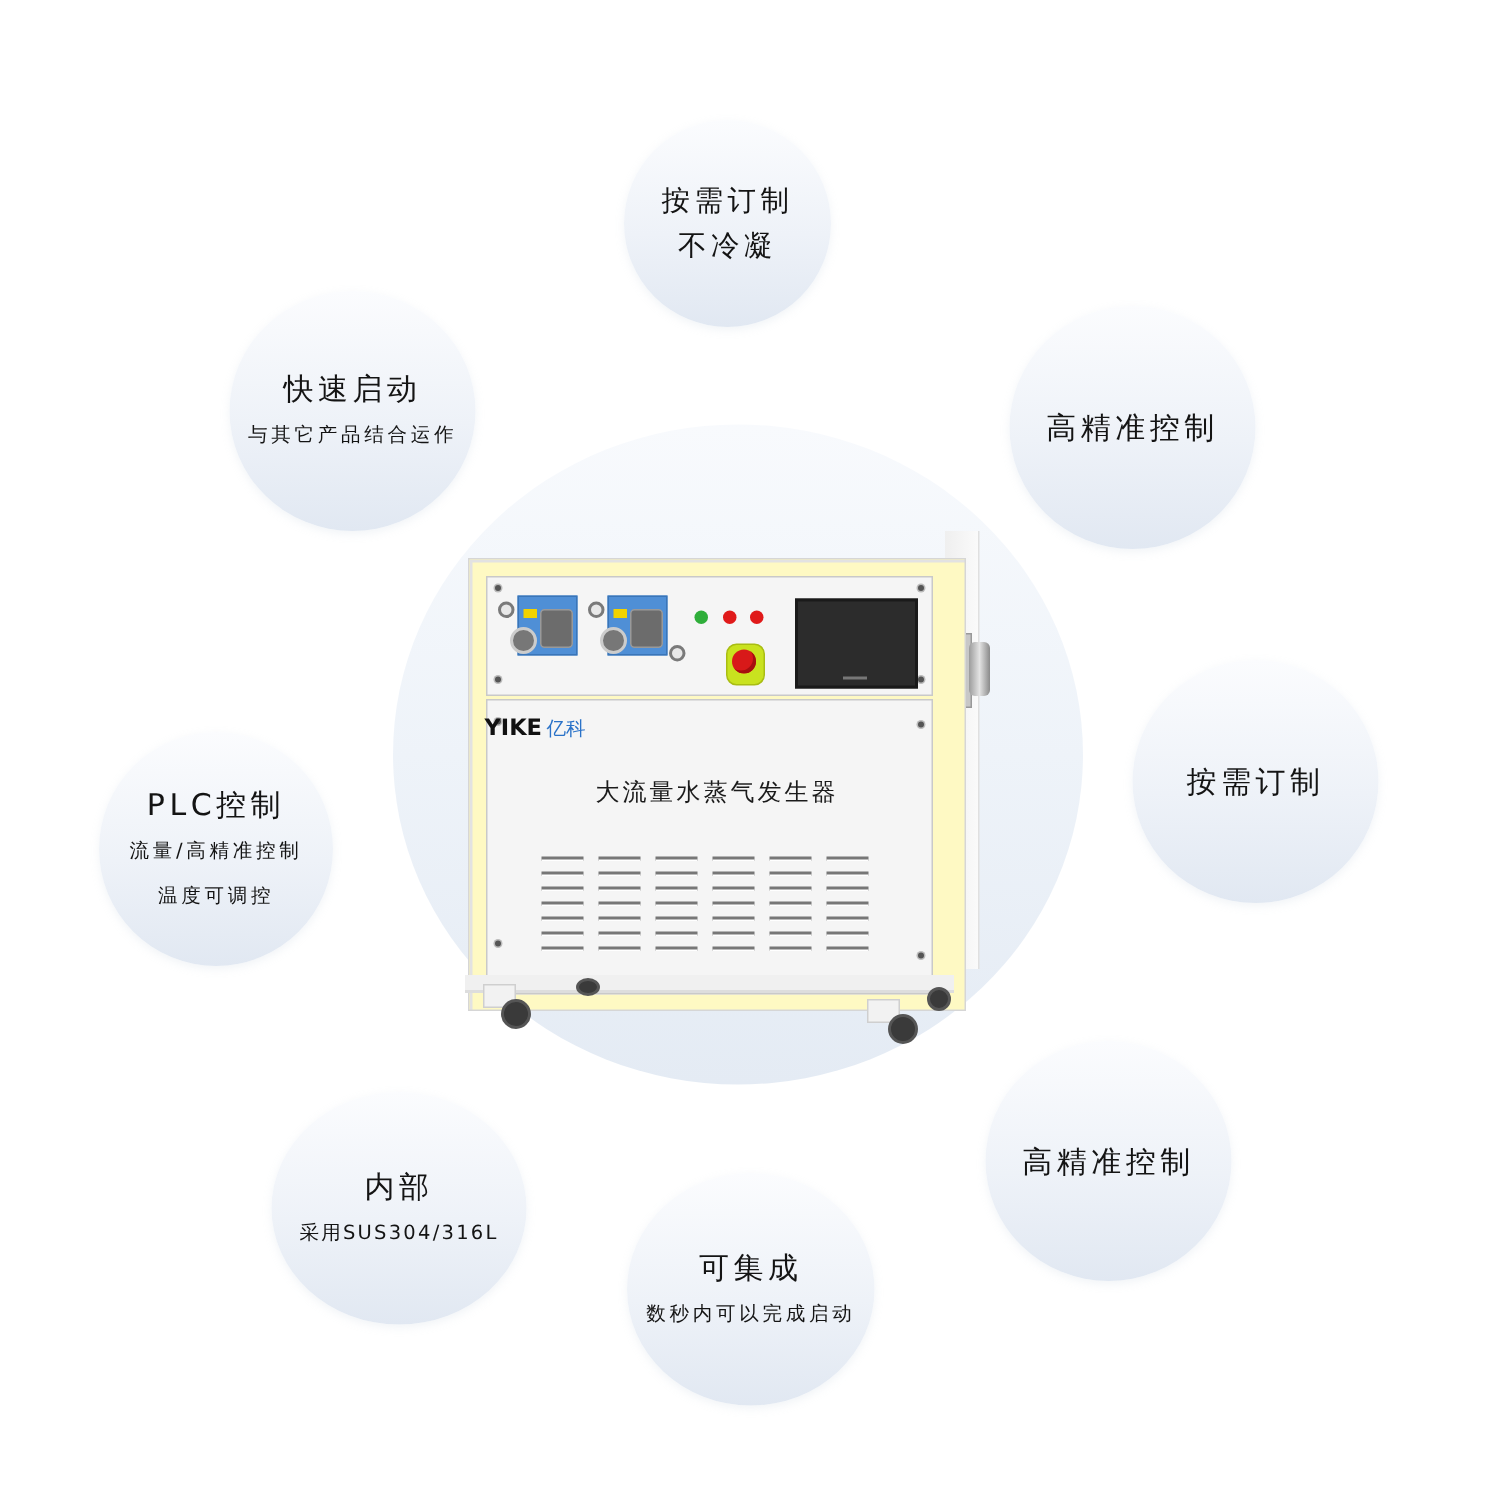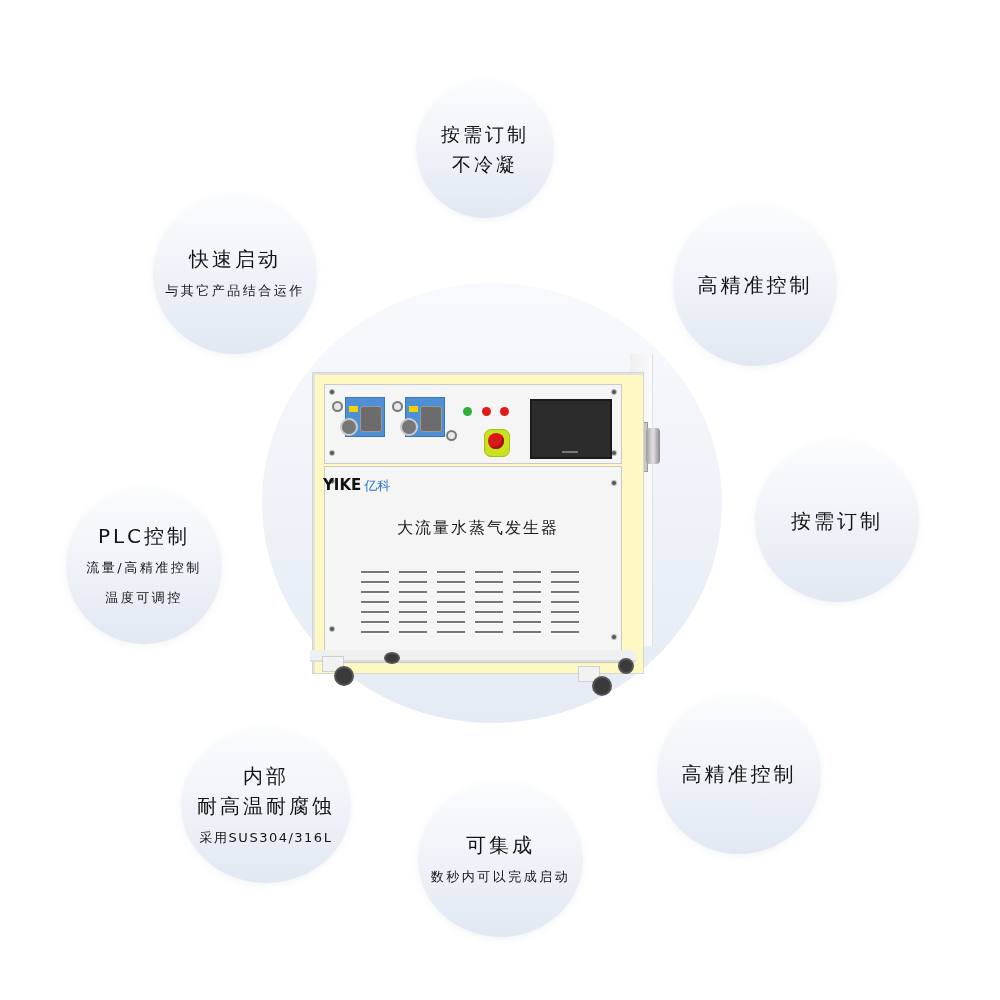--- a/index.html
+++ b/index.html
@@ -69,21 +69,20 @@
   <div class="s">流量/高精准控制</div>
   <div class="s">温度可调控</div>
 </div>
 
 <div class="bubble" style="left:755px;top:440px;width:164px;height:162px;">
   <div class="t">按需订制</div>
 </div>
 
 <div class="bubble" style="left:181px;top:728px;width:170px;height:155px;">
   <div class="t">内部</div>
-  <div class="t">耐高温耐腐蚀</div>
   <div class="s" style="letter-spacing:1.5px;">采用SUS304/316L</div>
 </div>
 
 <div class="bubble" style="left:657px;top:694px;width:164px;height:160px;">
   <div class="t">高精准控制</div>
 </div>
 
 <div class="bubble" style="left:418px;top:782px;width:165px;height:155px;">
   <div class="t">可集成</div>
   <div class="s">数秒内可以完成启动</div>

